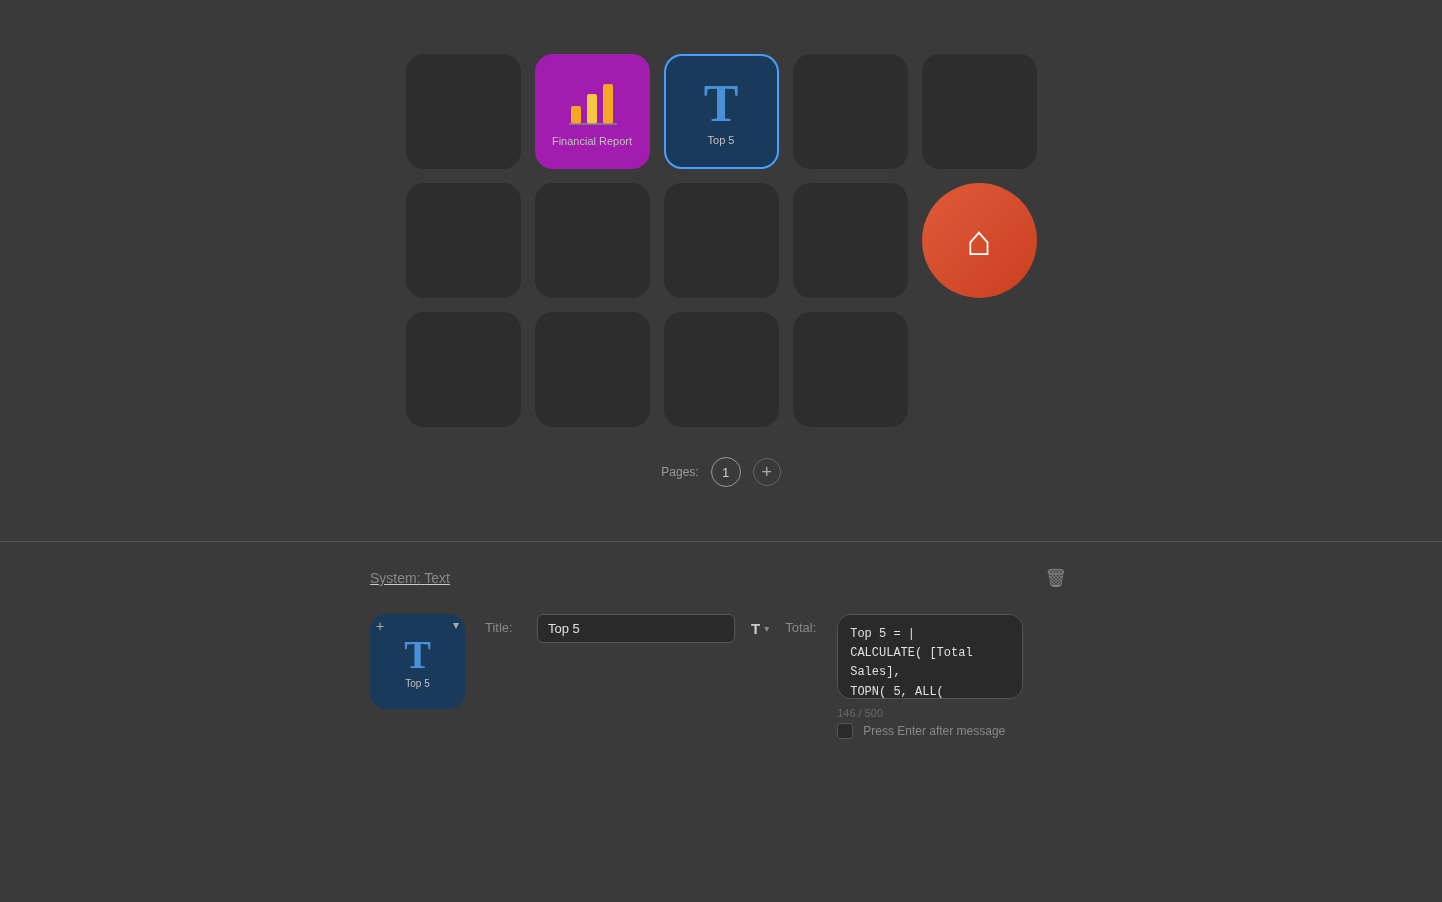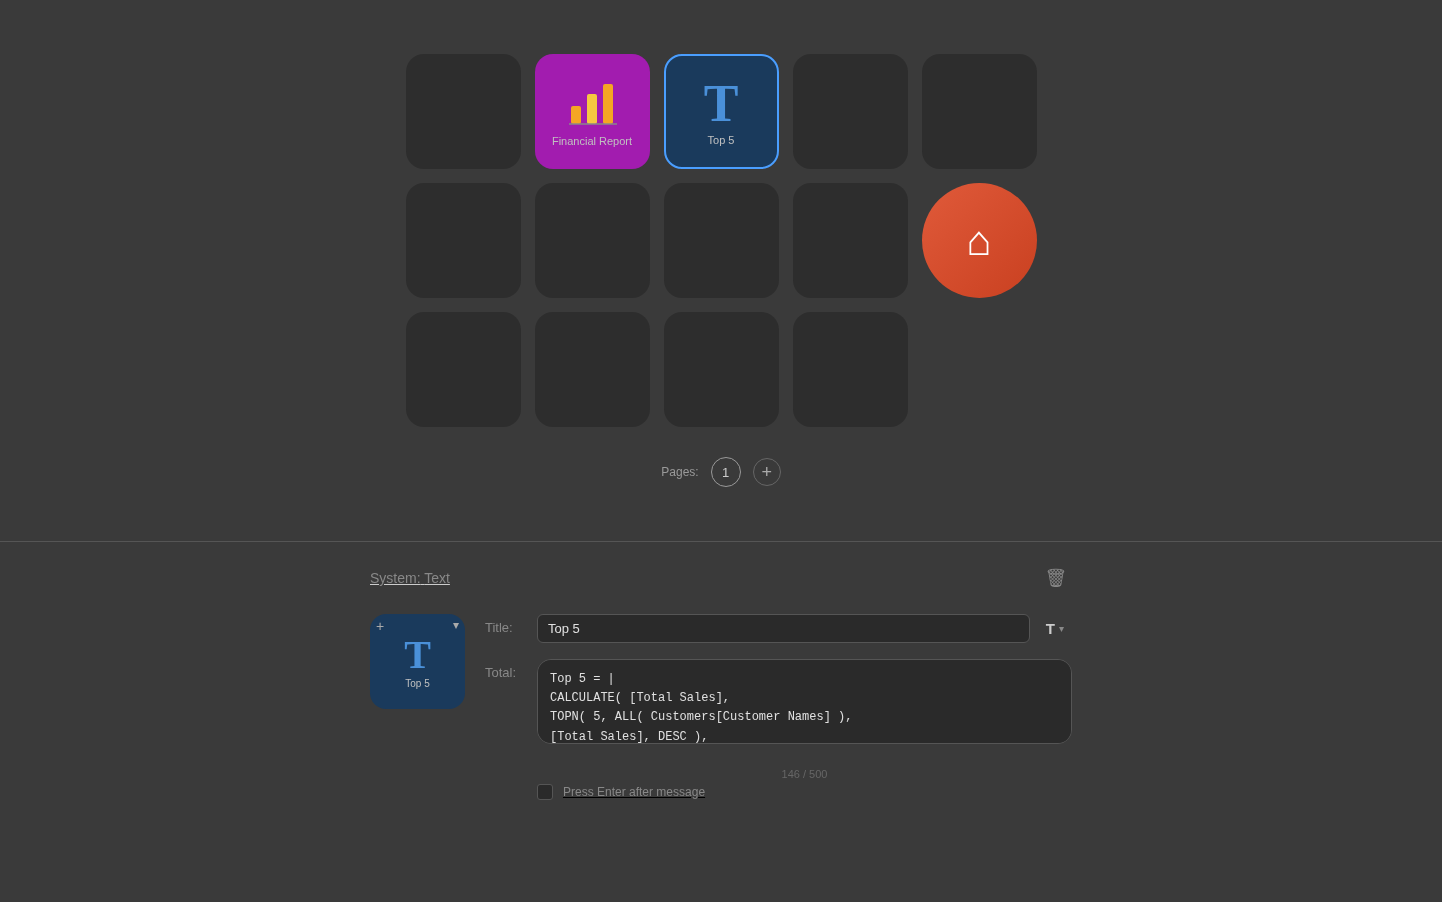--- a/index.html
+++ b/index.html
@@ -228,22 +228,22 @@
     .tile-preview-label {
       color: #c0c0c0;
       font-size: 10px;
       margin-top: 3px;
     }
 
     
     .form-fields {
       flex: 1;
       display: flex;
-      flex-direction: column;
-      gap: 16px;
+      flex-direction: row;
+      gap: 8px;
     }
 
     .form-row {
       display: flex;
       align-items: flex-start;
       gap: 12px;
     }
 
     .form-label {
       color: #888;
@@ -295,32 +295,31 @@
       padding: 10px 12px;
       width: 100%;
       min-height: 85px;
       line-height: 1.6;
       font-family: 'Courier New', monospace;
       resize: none;
       outline: none;
     }
 
     .char-count {
-      text-align: center;
+      text-align: left;
       color: #666;
       font-size: 11px;
-      margin-top: 20px;
+      margin-top: 4px;
     }
 
     .enter-row {
       display: flex;
       align-items: center;
       gap: 10px;
       margin-top: 4px;
-      text-decoration: underline;
     }
 
     .toggle-checkbox {
       width: 16px;
       height: 16px;
       background-color: #2a2a2a;
       border: 1px solid #555;
       border-radius: 3px;
       cursor: pointer;
     }

